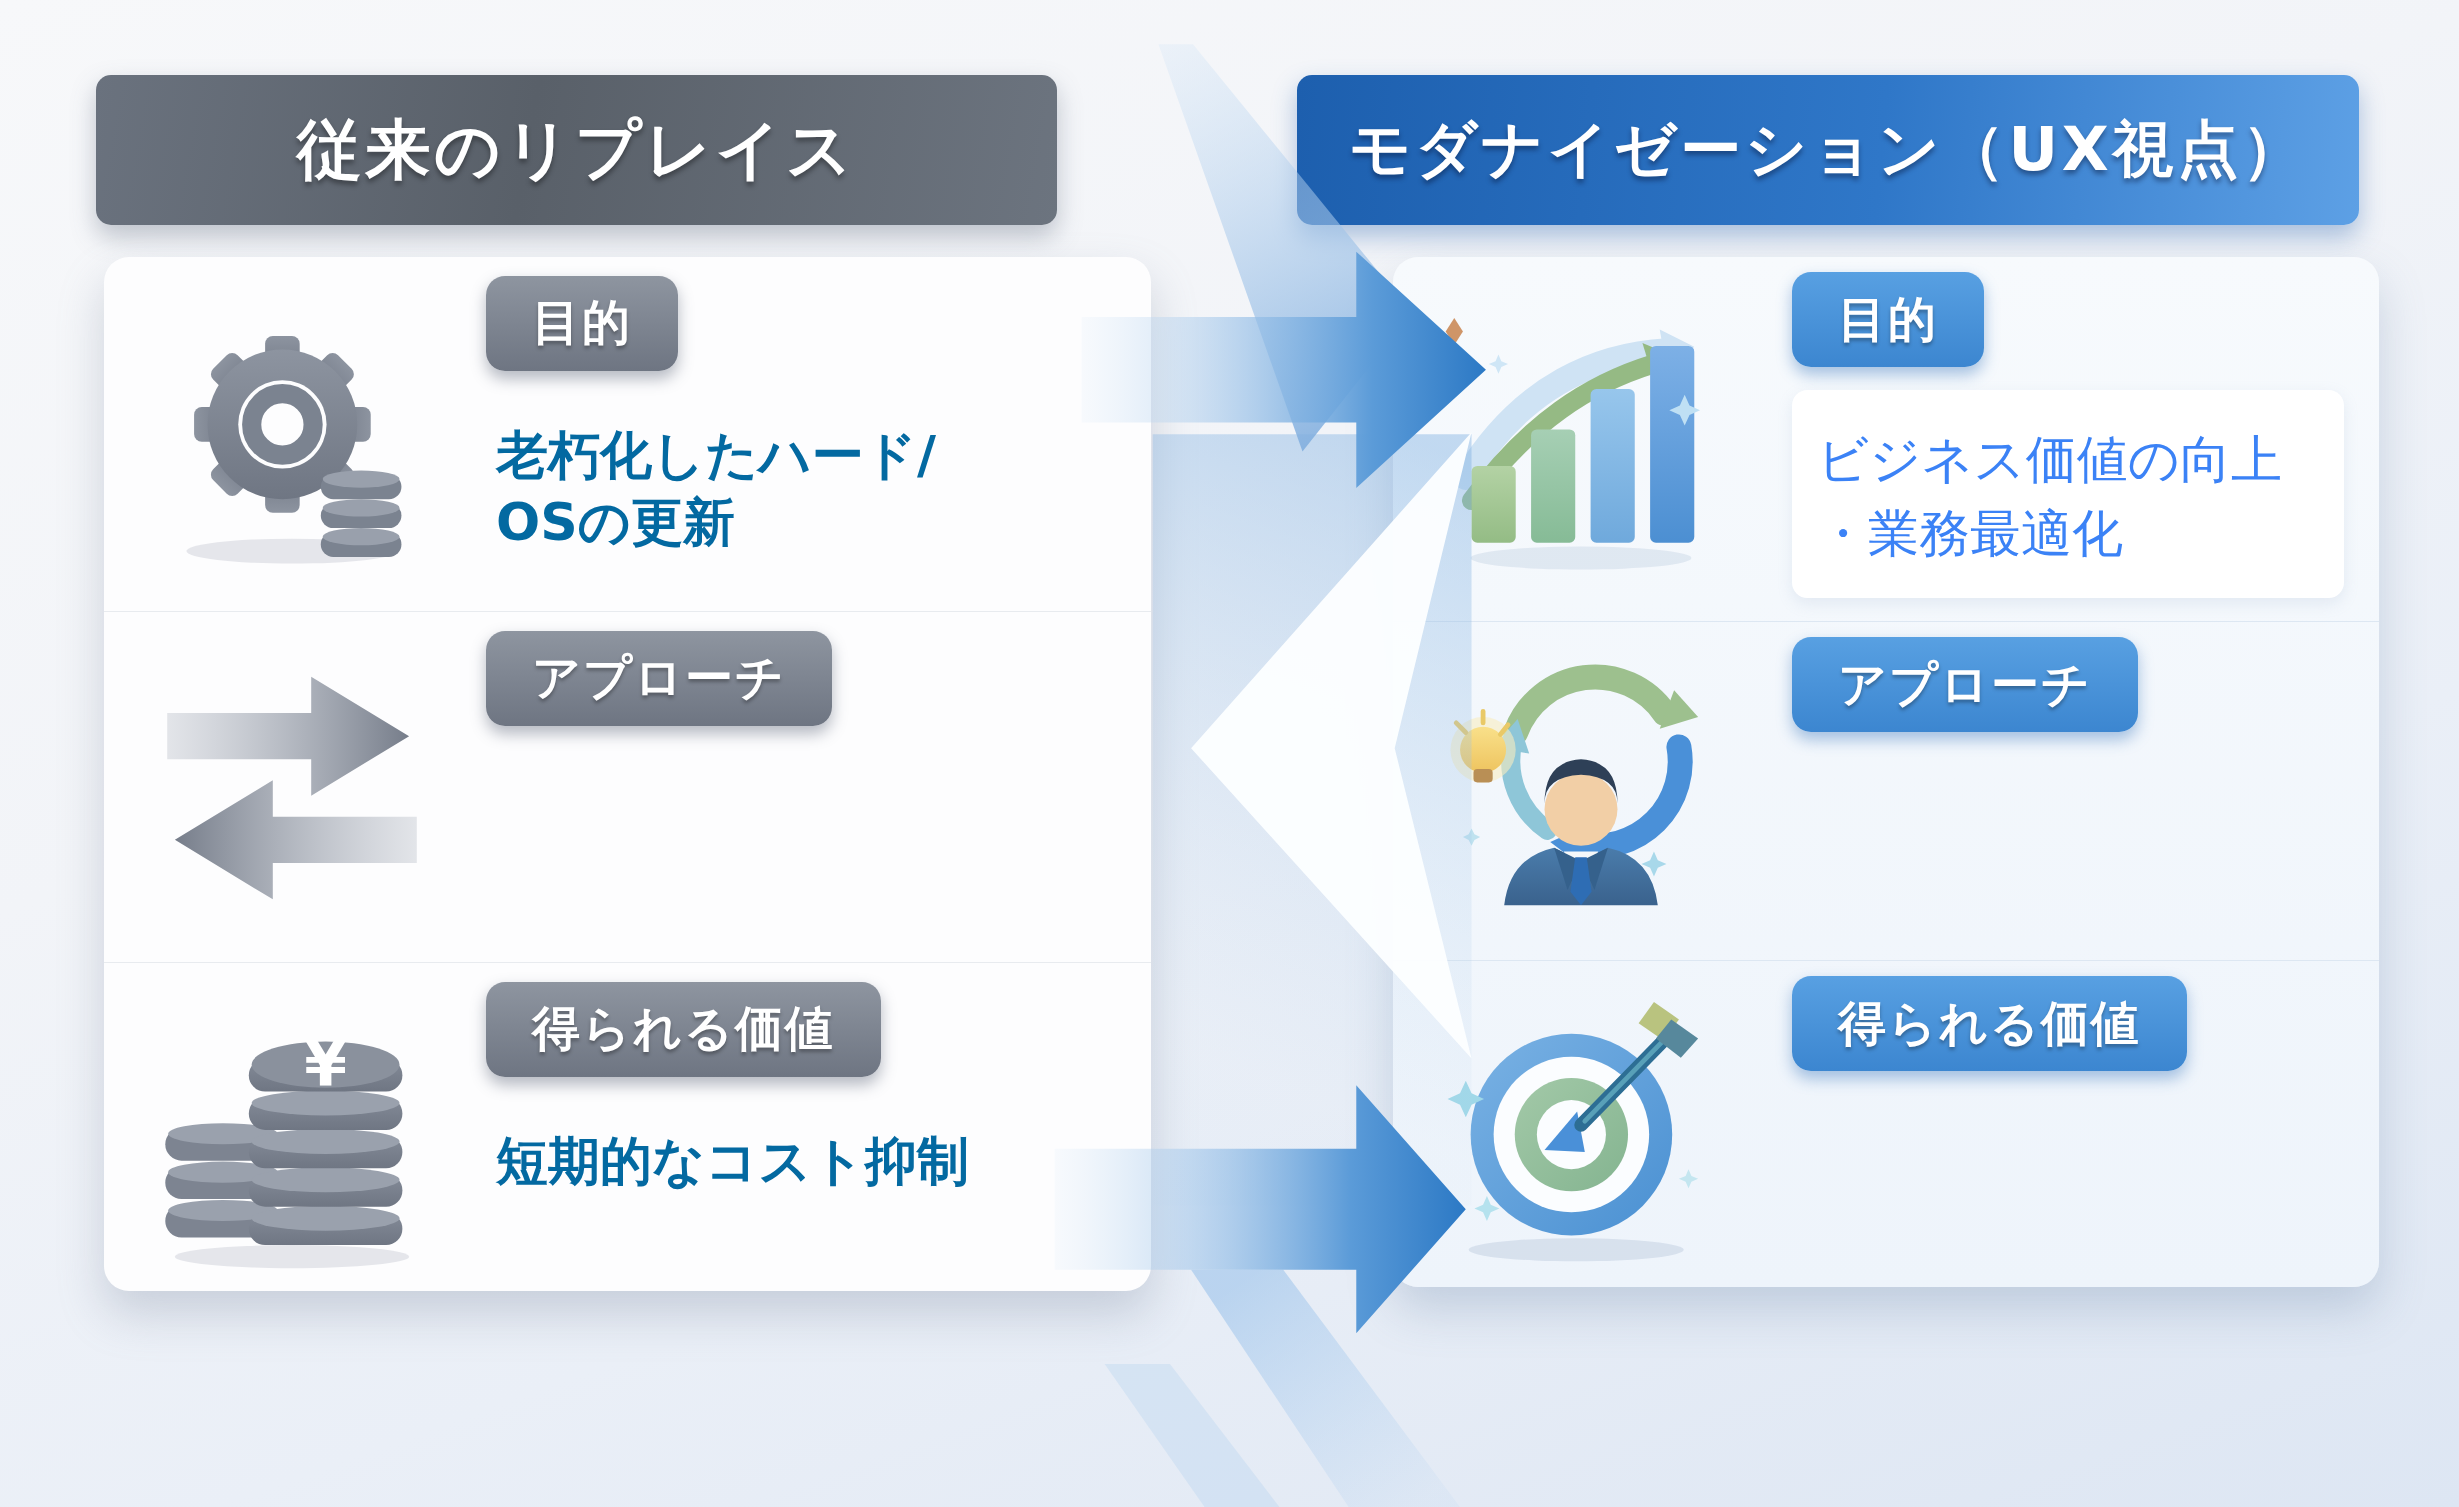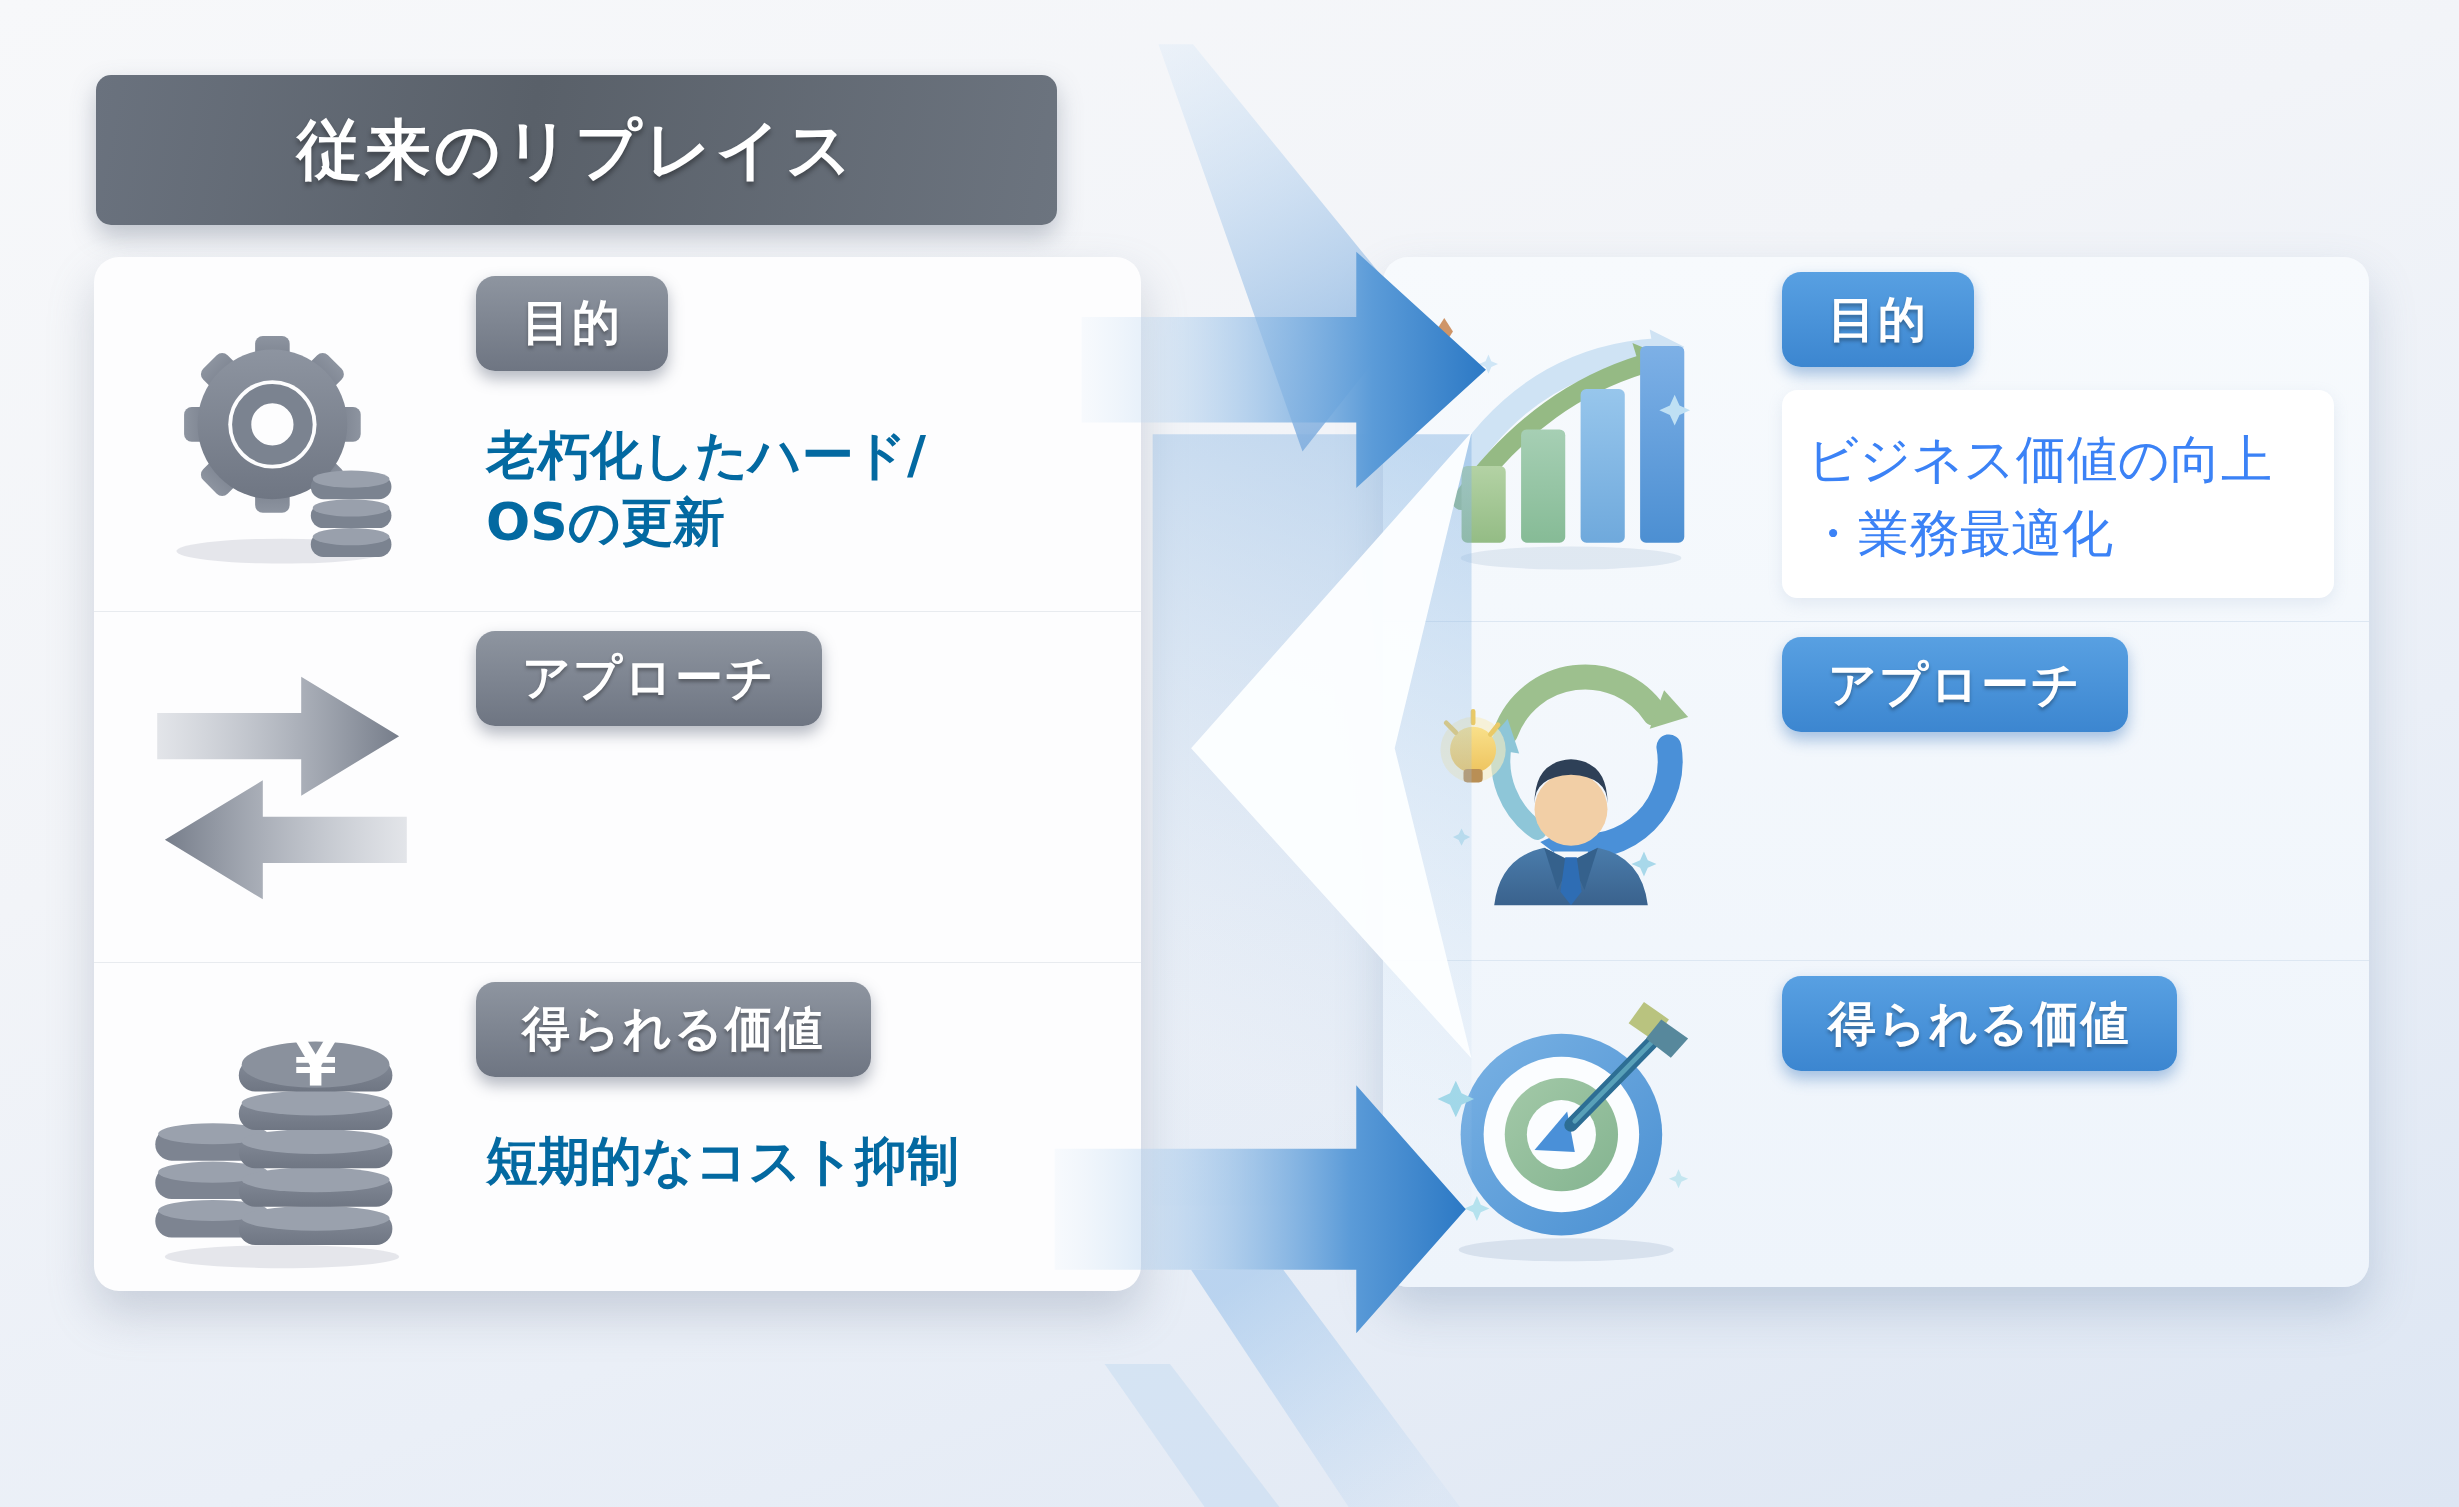--- a/index.html
+++ b/index.html
@@ -20,21 +20,21 @@
     box-shadow:0 11.5px 25px rgba(90,100,120,.35);
     text-shadow:0 3.8px 5.8px rgba(0,0,0,.35);
   }
   .header-right{
     left:1297px;width:1062px;font-size:61px;
     background:linear-gradient(95deg,#1d5fae 0%,#2f77c8 55%,#5da0e5 100%);
     box-shadow:0 11.5px 25px rgba(50,105,175,.38);
     text-shadow:0 3.8px 5.8px rgba(0,10,40,.4);
   }
   
-  .panel{position:absolute;top:257px;border-radius:25px;z-index:2;}
+  .panel{position:absolute;top:257px;border-radius:25px;z-index:2;margin-left:10px;}
   .panel-left{
     left:94px;width:1047px;height:1034px;background:#fdfdfe;
     box-shadow:0 23px 46px rgba(125,138,160,.32);
   }
   .panel-right{
     left:1383px;width:986px;height:1030px;
     background:linear-gradient(180deg,#f7fafd 0%,#eef4fb 100%);
     box-shadow:0 23px 46px rgba(110,135,170,.30);
   }
   .row{position:absolute;left:0;right:0;}
@@ -117,20 +117,21 @@
     <polygon points="1200,452 1532,452 1532,1255 1200,1255" fill="url(#gWash)"></polygon>
     <polygon points="1206,46 1242,46 1470,326 1356,470" fill="url(#gBand)"></polygon>
     <polygon points="1532,450 1240,779 1532,1102 1452,779" fill="#fcfeff" opacity="0.97"></polygon>
     <polygon points="1240,1322 1336,1322 1520,1569 1404,1569" fill="url(#gTail)"></polygon>
     <polygon points="1150,1420 1218,1420 1332,1569 1254,1569" fill="#a8cbee" opacity="0.28"></polygon>
     <polygon points="1126,330 1412,330 1412,262 1547,385 1412,508 1412,440 1126,440" fill="url(#gA1)"></polygon>
     <polygon points="1098,1196 1412,1196 1412,1130 1526,1259 1412,1388 1412,1322 1098,1322" fill="url(#gA2)"></polygon>
   </svg>
 
   <div class="header header-left">従来のリプレイス</div>
+  <div class="header header-right">モダナイゼーション（UX視点）</div>
 
   <div class="panel panel-left pl">
 
     <div class="row row1">
       <div class="icon-box">
         <svg width="288" height="288" viewBox="0 0 300 300">
           <defs>
             <linearGradient id="gGear" x1="0" y1="0" x2="0" y2="1">
               <stop offset="0" stop-color="#8d94a0"></stop>
                 <stop offset="1" stop-color="#6f7683"></stop>

